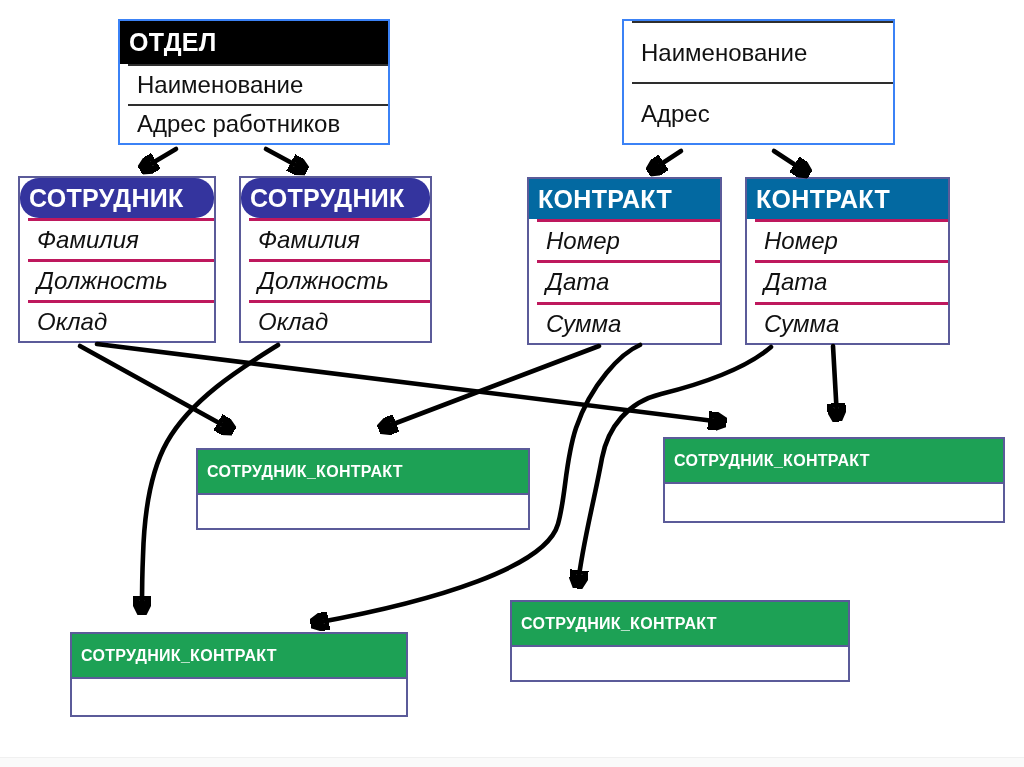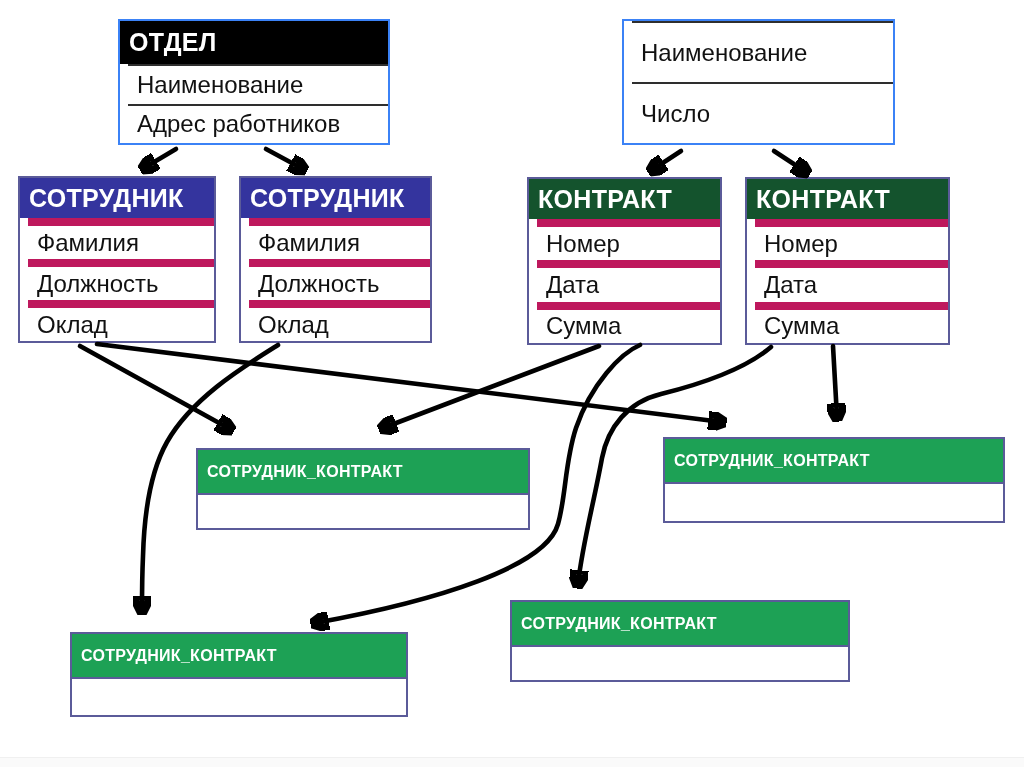--- a/index.html
+++ b/index.html
@@ -18,33 +18,33 @@
   .entity.dark{border:2px solid #3b82f6;}
 
   .ehdr{
     display:flex;align-items:center;
     padding-left:9px;box-sizing:border-box;
     color:#ffffff;font-weight:bold;font-size:25px;
     letter-spacing:.3px;white-space:nowrap;
   }
   .hdr-black{background:#000000;height:43px;}
   .hdr-red{background:#c41419;height:42px;}
-  .hdr-indigo{background:#34349e;height:40px;}
-  .hdr-blue{background:#14532d;height:40px;}
+  .hdr-indigo{background:#34349e;height:40px;border-radius:19px;}
+  .hdr-blue{background:#0369a1;height:40px;}
   .hdr-green{background:#1da155;height:43px;font-size:16px;}
 
   .erow{
     flex:1;display:flex;align-items:center;
     padding-left:9px;box-sizing:border-box;
     font-size:24px;color:#111111;background:#ffffff;
     white-space:nowrap;
     margin-left:8px;
   }
   .entity.dark .erow{border-top:2px solid #2e2e2e;}
-  .entity.slate .erow{border-top:8px solid #be185d;}
+  .entity.slate .erow{border-top:3px solid #be185d;font-style:italic;}
   .ebody{flex:1;background:#ffffff;border-top:2px solid #5b5b99;}
 
   
   .pos-otdel      {left:118px;top:19px; width:272px;height:126px;}
   .pos-zakazchik  {left:622px;top:19px; width:273px;height:126px;}
   .pos-sotr1      {left:18px; top:176px;width:198px;height:167px;}
   .pos-sotr2      {left:239px;top:176px;width:193px;height:167px;}
   .pos-kontr1     {left:527px;top:177px;width:195px;height:168px;}
   .pos-kontr2     {left:745px;top:177px;width:205px;height:168px;}
   .pos-sk1        {left:196px;top:448px;width:334px;height:82px;}
@@ -66,21 +66,21 @@
 <div id="canvas">
 
   <div class="entity dark pos-otdel">
     <div class="ehdr hdr-black">ОТДЕЛ</div>
     <div class="erow">Наименование</div>
     <div class="erow">Адрес работников</div>
   </div>
 
   <div class="entity dark pos-zakazchik">
     <div class="erow">Наименование</div>
-    <div class="erow">Число</div>
+    <div class="erow">Адрес</div>
   </div>
 
   <div class="entity slate pos-sotr1">
     <div class="ehdr hdr-indigo">СОТРУДНИК</div>
     <div class="erow">Фамилия</div>
     <div class="erow">Должность</div>
     <div class="erow">Оклад</div>
   </div>
 
   <div class="entity slate pos-sotr2">

